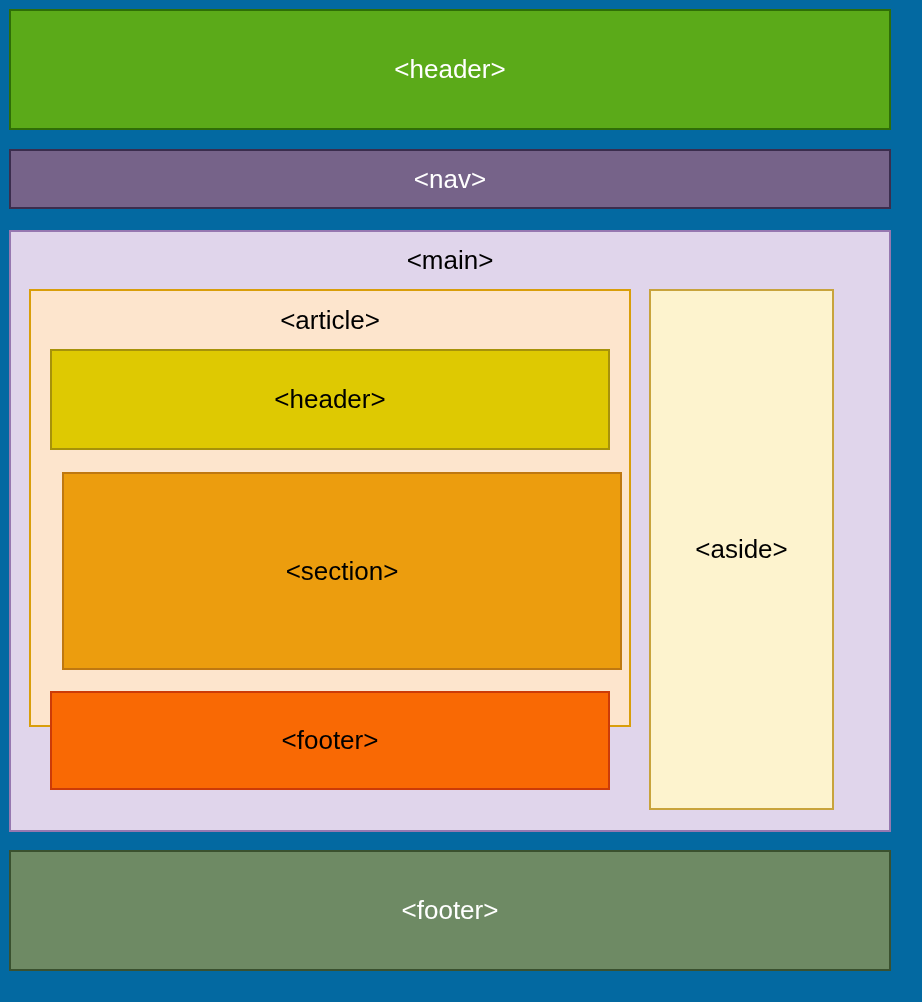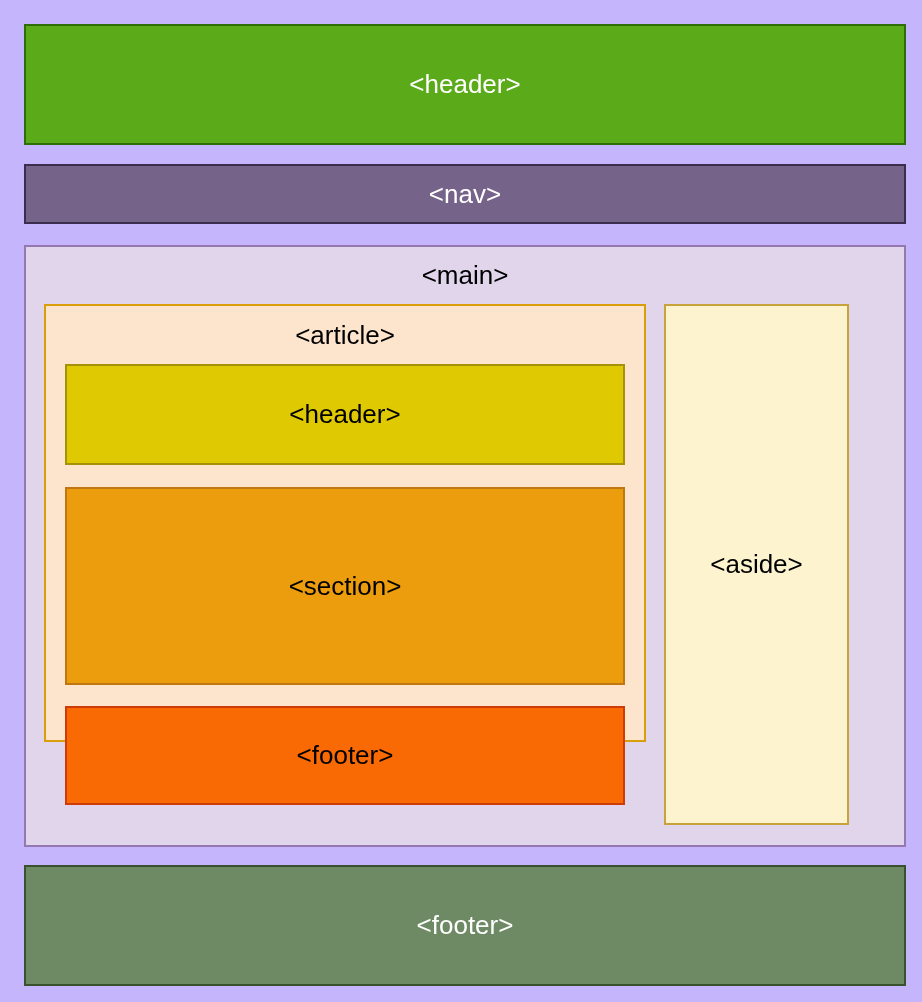--- a/index.html
+++ b/index.html
@@ -1,22 +1,22 @@
 <!DOCTYPE html>
 <html><head>
 <meta charset="utf-8">
 <style>
   html, body { margin: 0; padding: 0; background: #ffffff; }
   .page {
     position: relative;
     width: 922px;
     height: 1002px;
     box-sizing: border-box;
-    padding: 24px;
-    background: #c4b5fd;
+    padding: 9px;
+    background: #0369a1;
     font-family: "Liberation Sans", sans-serif;
     font-size: 26px;
     font-weight: 400;
   }
   .block {
     box-sizing: border-box;
     border: 2px solid;
     width: 882px;
   }
   .center-label {
@@ -52,21 +52,21 @@
 
   .inner-block {
     box-sizing: border-box;
     border: 2px solid;
     width: 100%;
     display: flex;
     align-items: center;
     justify-content: center;
   }
   .article-header  { height: 101px; margin-bottom: 22px; }
-  .article-section { height: 198px; margin-bottom: 21px; }
+  .article-section { height: 198px; margin-bottom: 21px; margin-left: 12px; }
   .article-footer  { height: 99px; }
 
   .aside {
     box-sizing: border-box;
     border: 2px solid;
     width: 185px;
     height: 521px;
     display: flex;
     align-items: center;
     justify-content: center;

